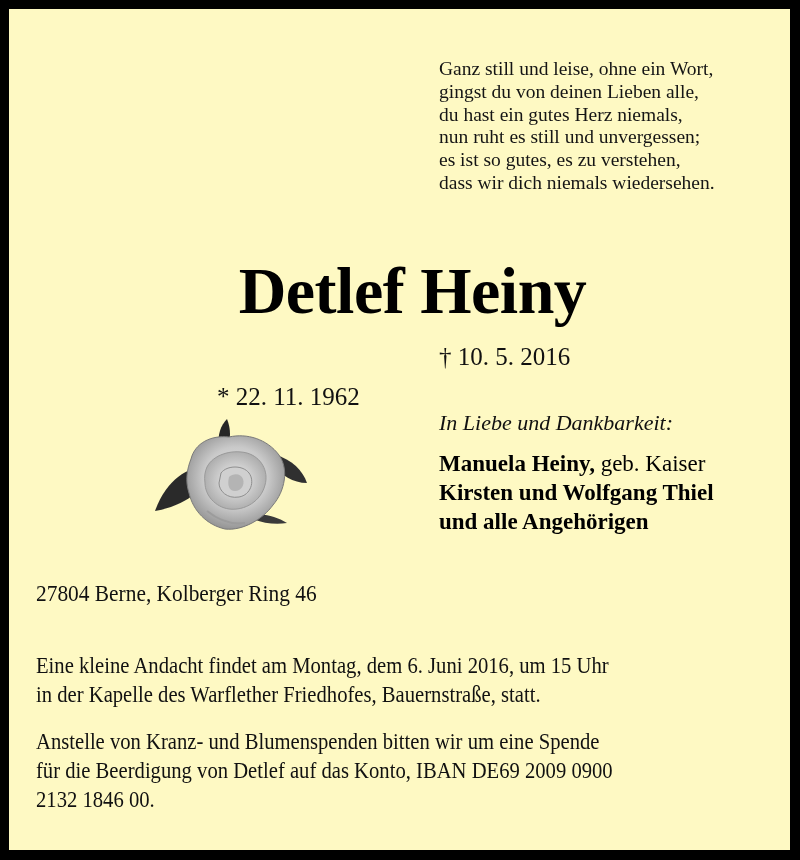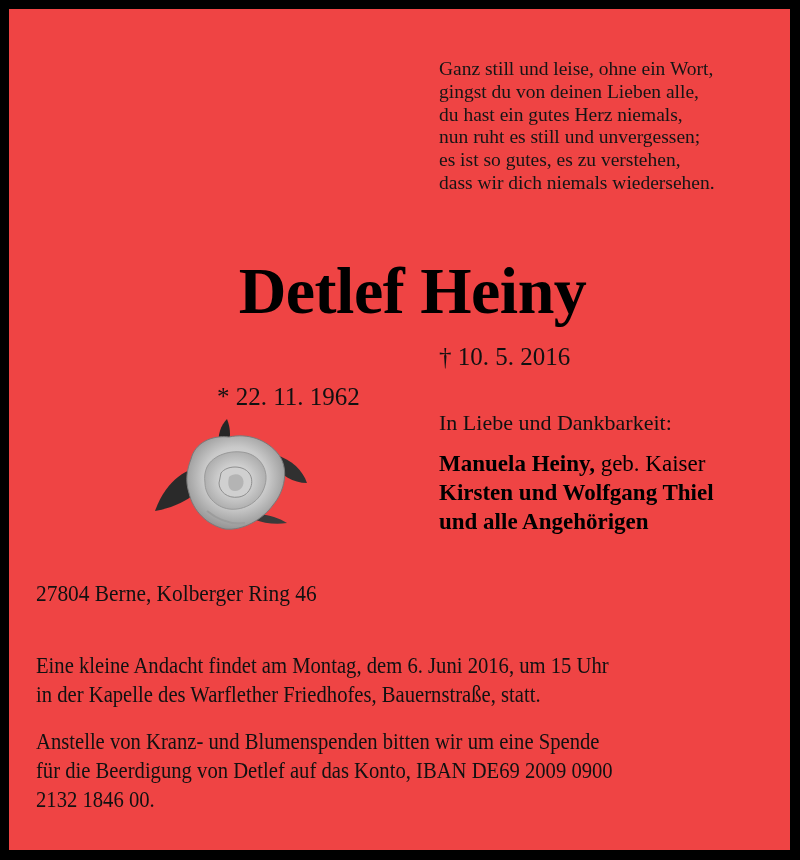--- a/index.html
+++ b/index.html
@@ -2,21 +2,21 @@
 <html><head>
   <meta charset="utf-8">
   <style>
     html, body { margin: 0; padding: 0; }
     body {
       width: 800px; height: 860px; background: #000; position: relative; overflow: hidden;
       font-family: "Liberation Serif", "DejaVu Serif", serif; color: #111;
     }
     .sheet {
       position: absolute; left: 9px; top: 9px; width: 781px; height: 841px;
-      background: #ef4444;
+      background: #fef9c3;
     }
     .poem {
       position: absolute; left: 430px; top: 49px;
       font-size: 19.5px; line-height: 22.8px; color: #151515; white-space: nowrap;
     }
     .poem div { display: block; }
     .name {
       position: absolute; left: 0; width: 781px; top: 244px; text-align: center;
       font-weight: bold; font-size: 66px; line-height: 76px; letter-spacing: -0.5px; color: #000; padding-left: 13px;
     }
@@ -24,21 +24,21 @@
       position: absolute; top: 333px; font-size: 25px; line-height: 30px; color: #111; white-space: nowrap;
     }
     .born { left: 208px; margin-top: 40px; }
     .died { left: 430px; }
     .rose {
       position: absolute; left: 138px; top: 398px; width: 160px; height: 130px;
     }
     .mourners {
       position: absolute; left: 430px; top: 400px; white-space: nowrap;
     }
-    .mourners .intro { font-size: 22px; line-height: 28px; margin-bottom: 12px; color: #111; }
+    .mourners .intro { font-size: 22px; line-height: 28px; margin-bottom: 12px; color: #111; font-style: italic; }
     .mourners .line { font-size: 23px; line-height: 29px; color: #000; }
     .b { font-weight: bold; }
     .address {
       position: absolute; left: 27px; top: 571px; font-size: 23px; line-height: 28px;
       white-space: nowrap; transform: scaleX(0.93); transform-origin: left;
     }
     .para {
       position: absolute; left: 27px; font-size: 24px; line-height: 29px;
       white-space: nowrap; transform-origin: left;
     }

